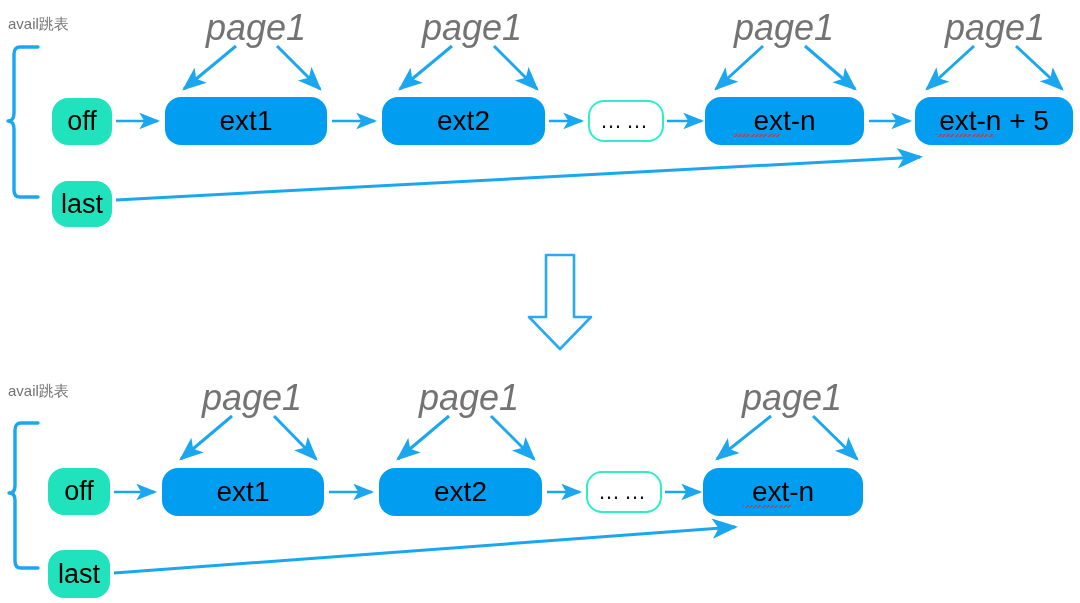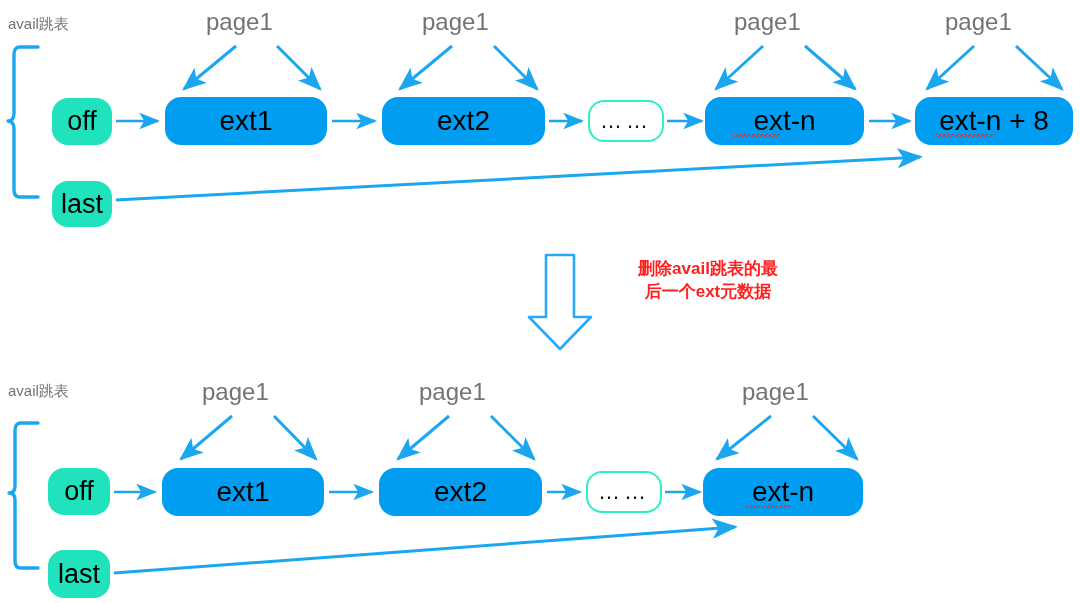--- a/index.html
+++ b/index.html
@@ -51,22 +51,23 @@
     letter-spacing: 4px;
     color: #111111;
   }
   .lbl {
     position: absolute;
     color: #737373;
     white-space: nowrap;
     line-height: 1;
   }
   .lbl-page {
-    font-size: 24px;
-    text-align: left;
+    font-size: 36px;
+    text-align: right;
+    font-style: italic;
   }
   .lbl-title {
     font-size: 15px;
   }
   .note {
     position: absolute;
     color: #FF2020;
     font-size: 17px;
     line-height: 1.35;
     text-align: center;
@@ -166,27 +167,25 @@
   <div class="lbl lbl-page" style="left:734px; top:10px; width:100px;">page1</div>
   <div class="lbl lbl-page" style="left:945px; top:10px; width:100px;">page1</div>
 
   <div class="node node-ptr" style="left:52px; top:98px; width:60px; height:47px;">off</div>
   <div class="node node-ptr" style="left:52px; top:181px; width:60px; height:46px;">last</div>
 
   <div class="node node-ext" style="left:165px; top:97px; width:162px; height:48px;">ext1</div>
   <div class="node node-ext" style="left:382px; top:97px; width:163px; height:48px;">ext2</div>
   <div class="node node-ellipsis" style="left:588px; top:100px; width:76px; height:42px;">……</div>
   <div class="node node-ext" style="left:705px; top:97px; width:159px; height:48px;">ext-n</div>
-  <div class="node node-ext" style="left:915px; top:97px; width:158px; height:48px;">ext-n + 8</div>
+  <div class="node node-ext" style="left:915px; top:97px; width:158px; height:48px;">ext-n + 5</div>
 
   <div class="squiggle" style="left:732px; top:134px; width:48px;"></div>
   <div class="squiggle" style="left:936px; top:134px; width:58px;"></div>
 
-  <div class="note" style="left:608px; top:258px; width:200px;">删除avail跳表的最
-后一个ext元数据</div>
 
   <div class="lbl lbl-title" style="left:8px; top:383px;">avail跳表</div>
 
   <div class="lbl lbl-page" style="left:202px; top:380px; width:100px;">page1</div>
   <div class="lbl lbl-page" style="left:419px; top:380px; width:100px;">page1</div>
   <div class="lbl lbl-page" style="left:742px; top:380px; width:100px;">page1</div>
 
   <div class="node node-ptr" style="left:48px; top:468px; width:62px; height:47px;">off</div>
   <div class="node node-ptr" style="left:48px; top:550px; width:62px; height:48px;">last</div>
 

